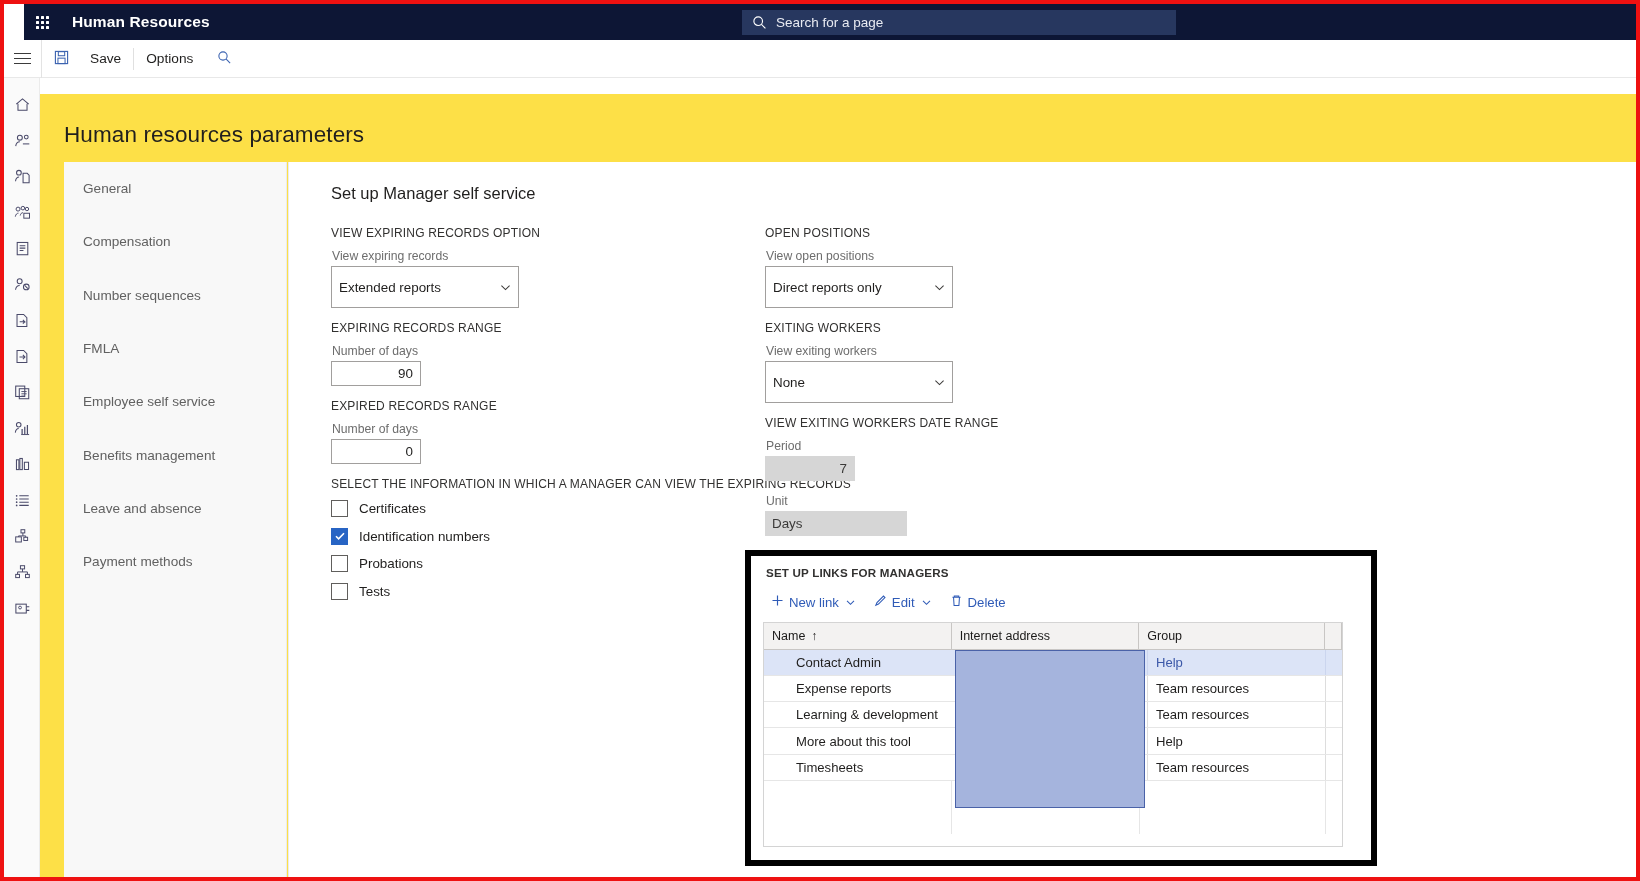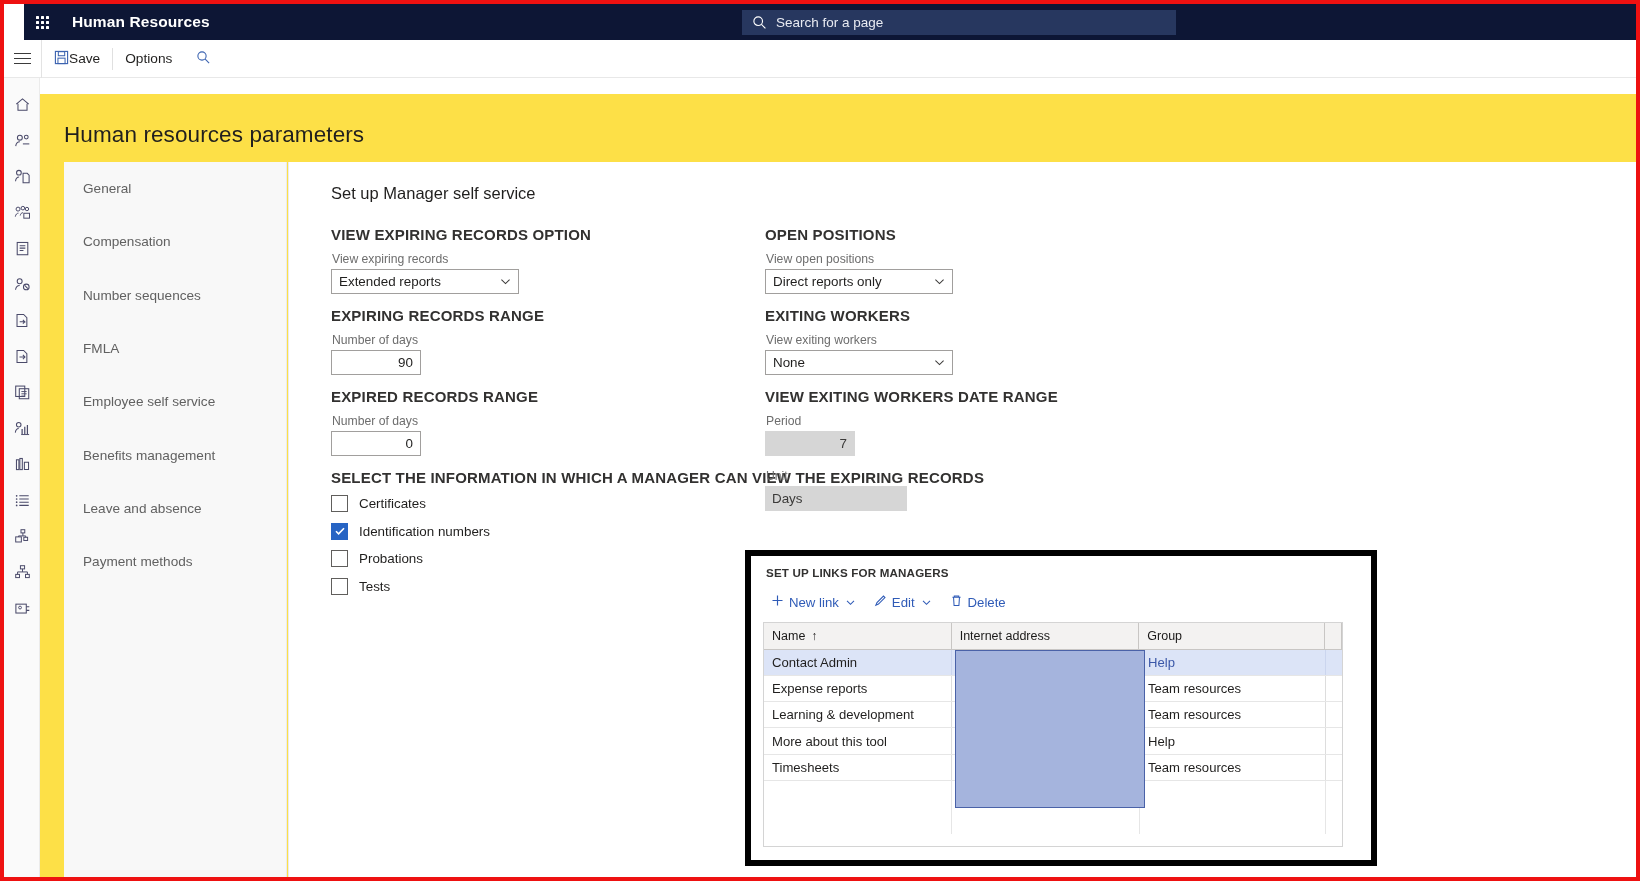--- a/index.html
+++ b/index.html
@@ -82,21 +82,21 @@
     width: 38px; height: 38px;
     display:flex; align-items:center; justify-content:center;
     cursor: pointer;
     border-right: 1px solid #e3e3e3;
   }
   .ham-lines { width: 17px; }
   .ham-lines i {
     display: block; height: 1.7px; background: #3b3b3b; margin: 3.4px 0;
   }
   .act-btn {
-    height: 38px; display: flex; align-items: center; gap: 0;
+    height: 38px; display: flex; align-items: center; gap: 21px;
     padding: 0 12px; cursor: pointer;
     font-size: 13.7px; color: #201f1e;
   }
   .act-sep { width:1px; height:22px; background:#e0e0e0; }
 
   
   .page {
     position: absolute; left: 0; top: 74px;
     width: 1632px; height: 803px;
     background: #ffffff;
@@ -166,33 +166,33 @@
   .form-head {
     position: absolute; left: 42px; top: 22px;
     font-size: 16.5px; color: #201f1e;
   }
 
   .col { position: absolute; top: 64px; }
   .col-left  { left: 42px;  width: 430px; }
   .col-right { left: 476px; width: 320px; }
 
   .grp-label {
-    font-size: 15px; font-weight: bold; color: #323130;
+    font-size: 12px; font-weight: normal; color: #323130;
     letter-spacing: .18px;
     margin: 0 0 9px 0;
     white-space: nowrap;
   }
   .fld-label {
     font-size: 12.2px; color: #6d6d6d;
     margin: 0 0 3px 1px;
   }
 
   
   .combo {
-    width: 188px; height: 25px;
+    width: 188px; height: 42px;
     border: 1px solid #a19f9d;
     background: #ffffff;
     display: flex; align-items: center;
     padding: 0 4px 0 7px;
     font-size: 13.4px; color: #201f1e;
     cursor: pointer;
     margin-bottom: 13px;
   }
   .combo .lbl { flex: 1 1 auto; white-space: nowrap; overflow: hidden; }
   .combo .chev { flex: 0 0 auto; display: flex; padding-right: 2px; }
@@ -291,21 +291,21 @@
   }
   .grow.hdr .gcell {
     color: #1b1a19; font-size: 12.5px;
     border-right: 1px solid #c8c6c4;
     cursor: pointer;
   }
   .c-name { width: 190px; }
   .c-addr { width: 190px; }
   .c-group{ width: 188px; }
   .c-pad  { width: 12px; border-right: none; }
-  .grow.body { border-bottom: 1px solid #e6e6e6; }
+  .grow.body { border-bottom: 1px solid #e6e6e6; padding-left: 24px; }
   .grow.body.selected { background: #dce4f7; }
   .grow.body.selected .c-group .gtext { color: #3b58a8; }
   .grow.body .c-group .gtext { color: #201f1e; }
   .grow.body.selected .gcell { border-right-color: #cbd5ee; }
   .grow.empty { border-bottom: none; height: 26.3px; }
 
   
   .cellsel {
     position: absolute;
     left: 191px; top: 27px;

